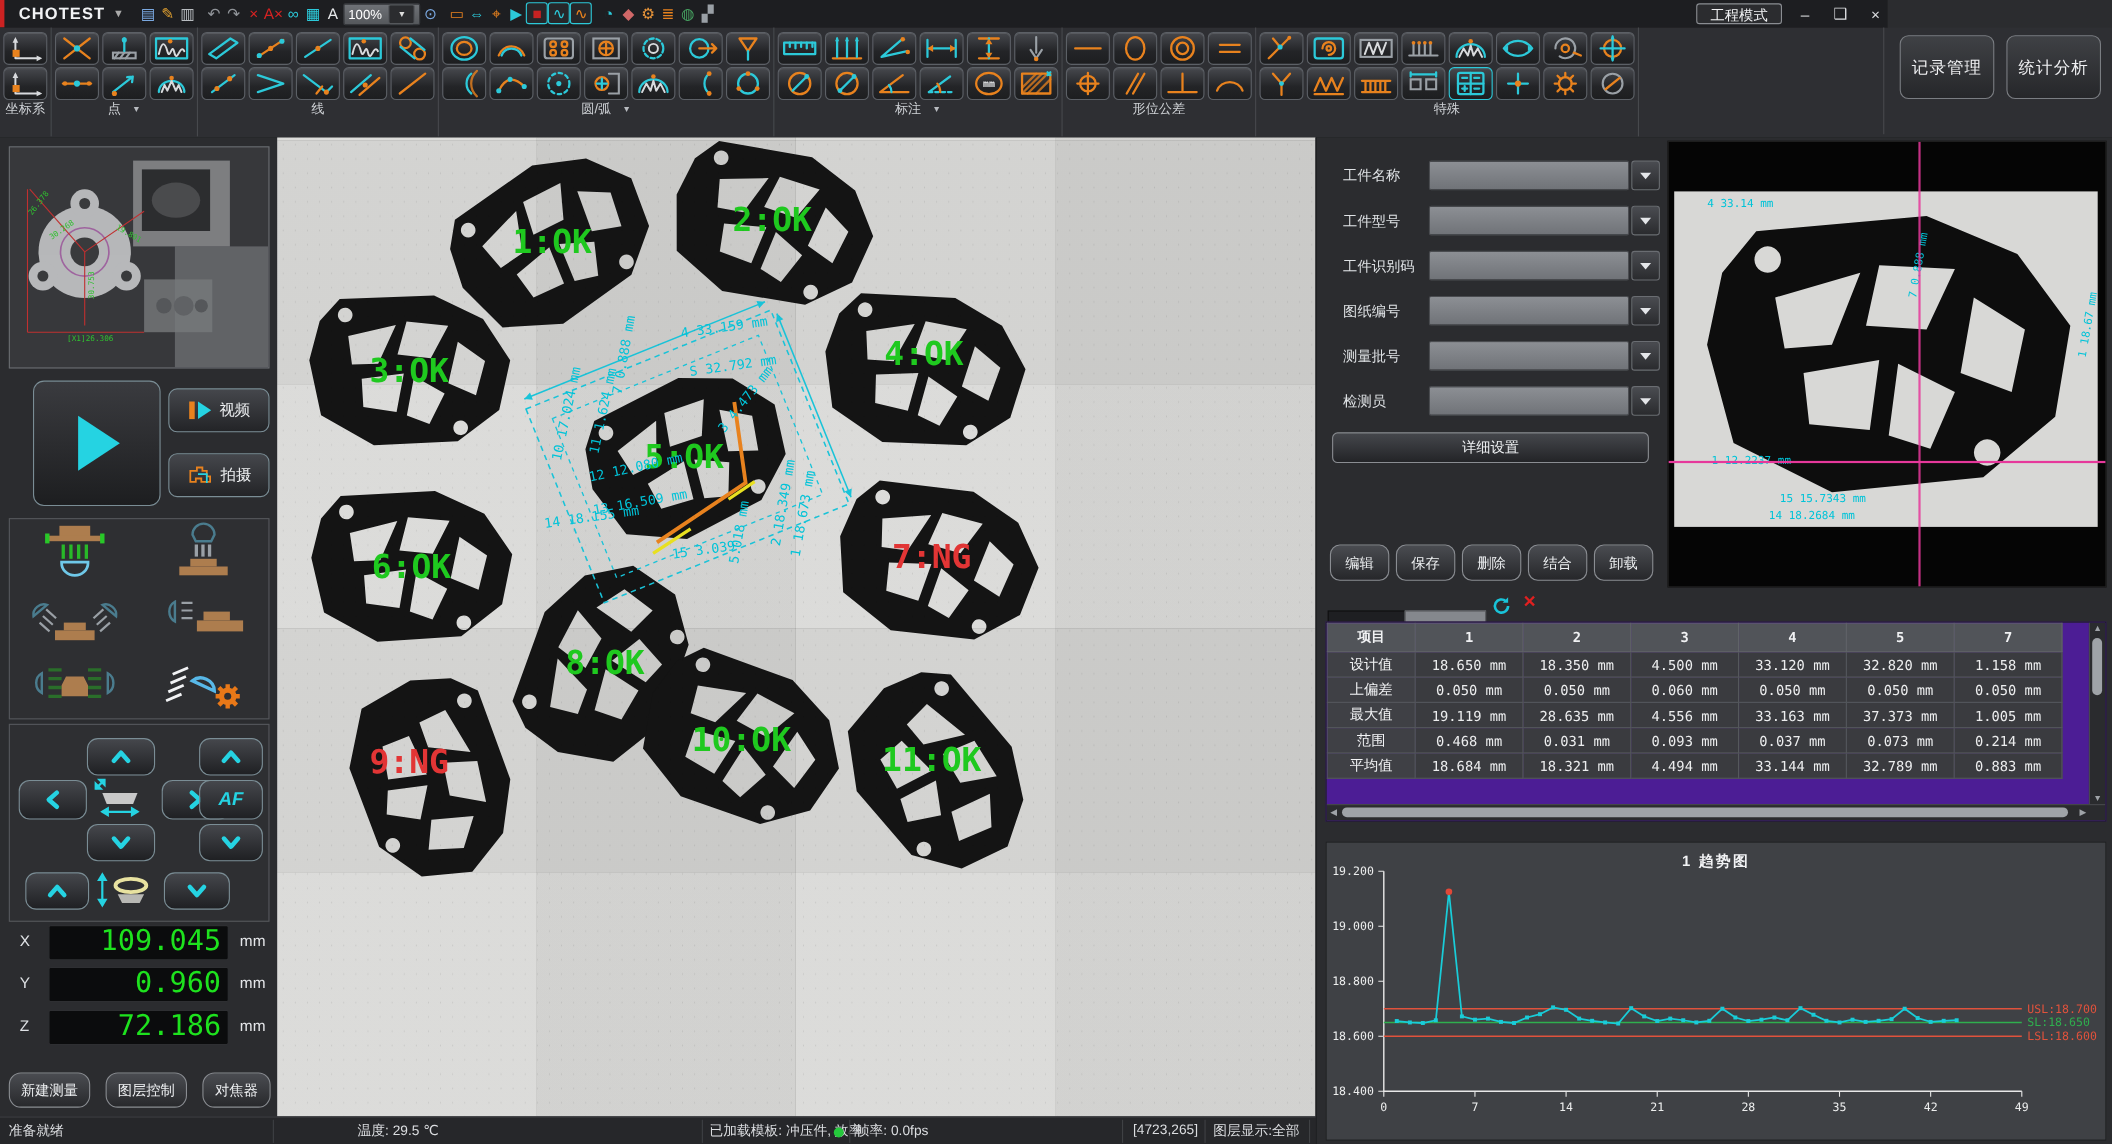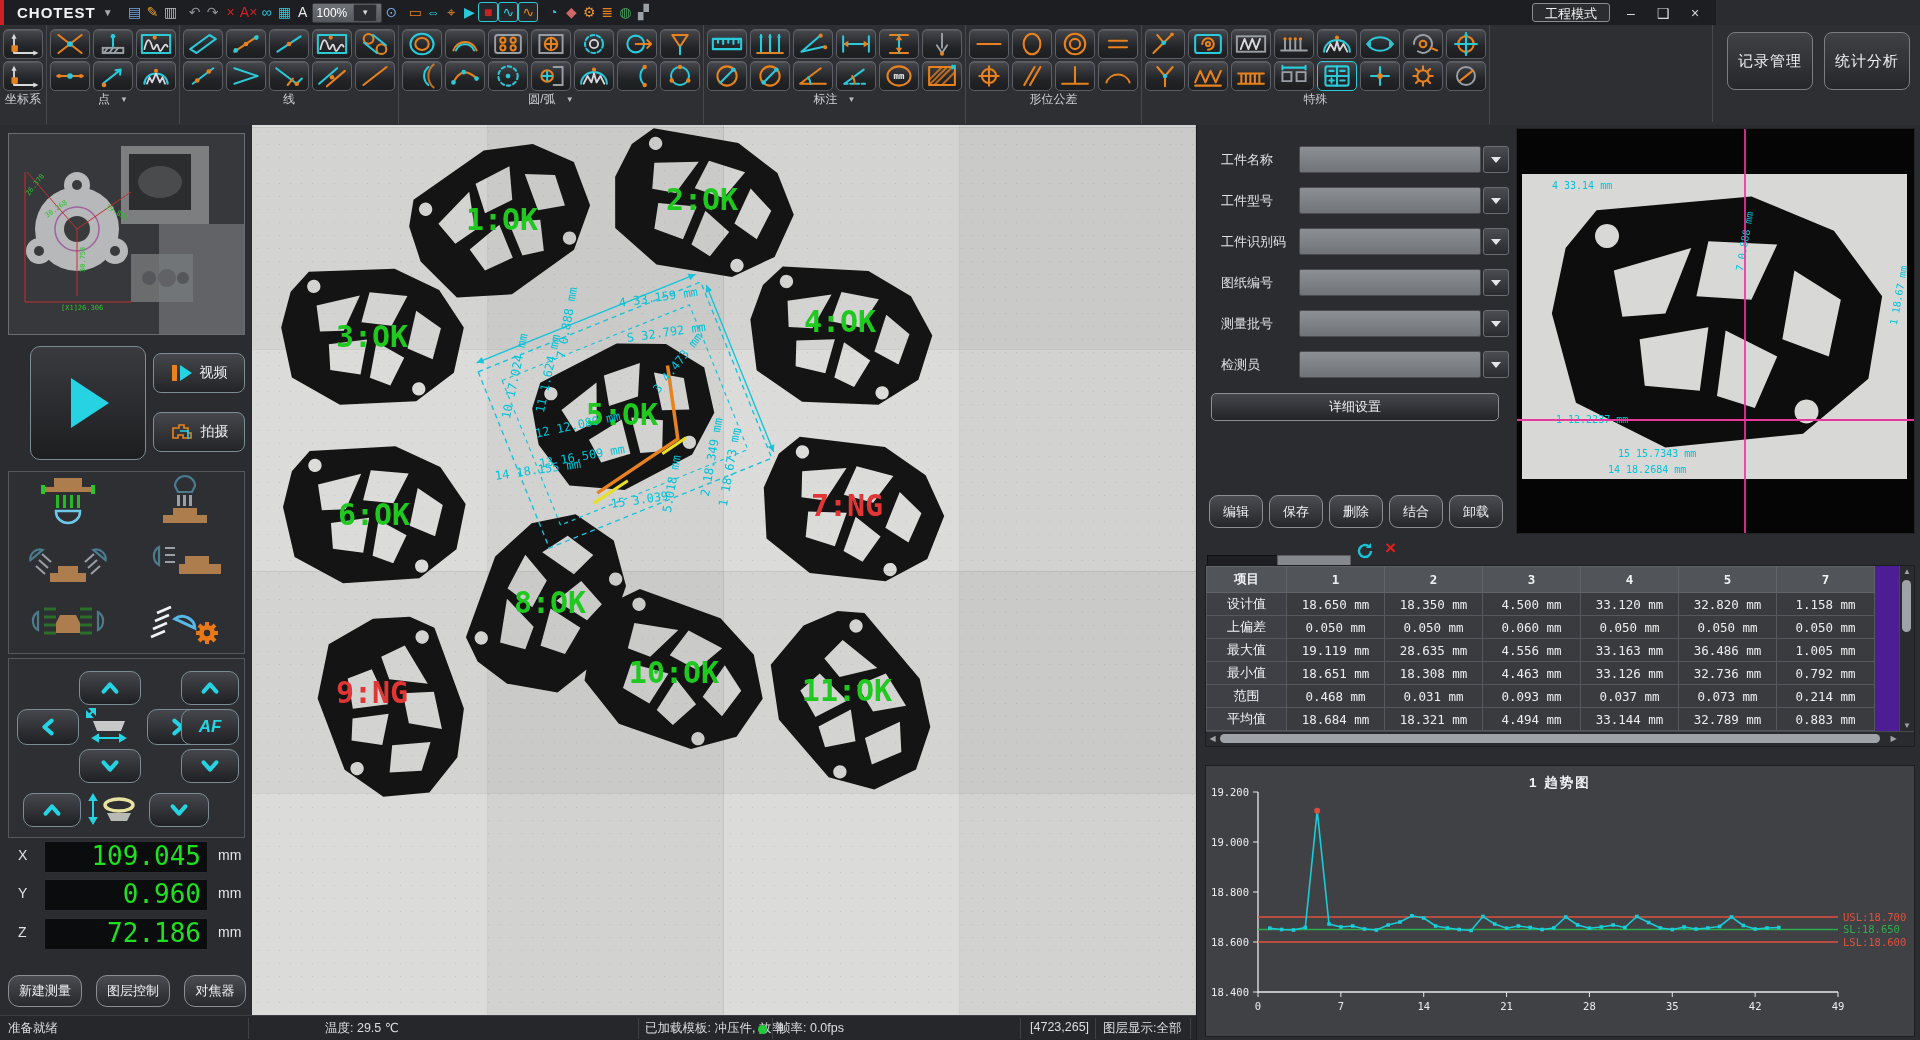--- a/index.html
+++ b/index.html
@@ -12,21 +12,21 @@
   .logo{font-weight:bold;font-size:15px;color:#f2f3f5;letter-spacing:1px;margin-left:6px;}
   .logo-caret{color:#aaa;font-size:10px;margin-right:6px;}
   .tbi{display:inline-flex;align-items:center;justify-content:center;min-width:18px;height:18px;
        font-size:14px;line-height:18px;cursor:default;}
   .tbi.boxed{border:1px solid #2cc9d9;border-radius:3px;background:#26272a;}
   .tsep{width:1px;height:16px;background:#44464a;margin:0 3px;}
   #zoombox{display:inline-flex;align-items:center;height:18px;background:linear-gradient(#6f7277,#55585c);
            border:1px solid #3a3c40;border-radius:2px;font-size:12px;color:#fff;padding:0 4px;gap:6px;}
   #zoombox .zdd{background:#2b2c2f;border:1px solid #55585c;color:#ddd;width:22px;height:16px;
                 font-size:8px;text-align:center;line-height:16px;border-radius:2px;}
-  #tb-right{margin-left:auto;display:flex;align-items:center;gap:10px;padding-right:10px;}
+  #tb-right{margin-left:auto;display:flex;align-items:center;gap:10px;}
   #mode-btn{background:#2b2c2f;border:1px solid #8a8d92;border-radius:3px;color:#f0f1f3;
             font-size:13px;padding:1px 12px;height:19px;}
   .winbtn{color:#d8dadd;font-size:14px;width:22px;text-align:center;cursor:default;}
   
   #toolbar{position:absolute;left:0;top:25px;width:1920px;height:100px;background:#2e2f33;
            border-bottom:1px solid #191a1c;display:flex;align-items:flex-start;}
   .tgroup{display:flex;flex-direction:column;padding:2px 3px 0 3px;border-right:1px solid #47494d;height:97px;}
   .trow{display:flex;gap:3px;margin-top:2px;}
   .tbtn{width:40px;height:30px;background:linear-gradient(#46484d,#232427 60%,#1d1e20);
         border:1px solid #5c6066;border-radius:5px;padding:1px;box-shadow:inset 0 1px rgba(255,255,255,.10);}
@@ -946,31 +946,22 @@
               <td>0.050 mm</td>
               <td>0.050 mm</td>
               <td>0.050 mm</td>
             </tr>
             <tr>
               <td class="rowlbl">最大值</td>
               <td>19.119 mm</td>
               <td>28.635 mm</td>
               <td>4.556 mm</td>
               <td>33.163 mm</td>
-              <td>36.486 mm</td>
+              <td>37.373 mm</td>
               <td>1.005 mm</td>
-            </tr>
-            <tr>
-              <td class="rowlbl">最小值</td>
-              <td>18.651 mm</td>
-              <td>18.308 mm</td>
-              <td>4.463 mm</td>
-              <td>33.126 mm</td>
-              <td>32.736 mm</td>
-              <td>0.792 mm</td>
             </tr>
             <tr>
               <td class="rowlbl">范围</td>
               <td>0.468 mm</td>
               <td>0.031 mm</td>
               <td>0.093 mm</td>
               <td>0.037 mm</td>
               <td>0.073 mm</td>
               <td>0.214 mm</td>
             </tr>

